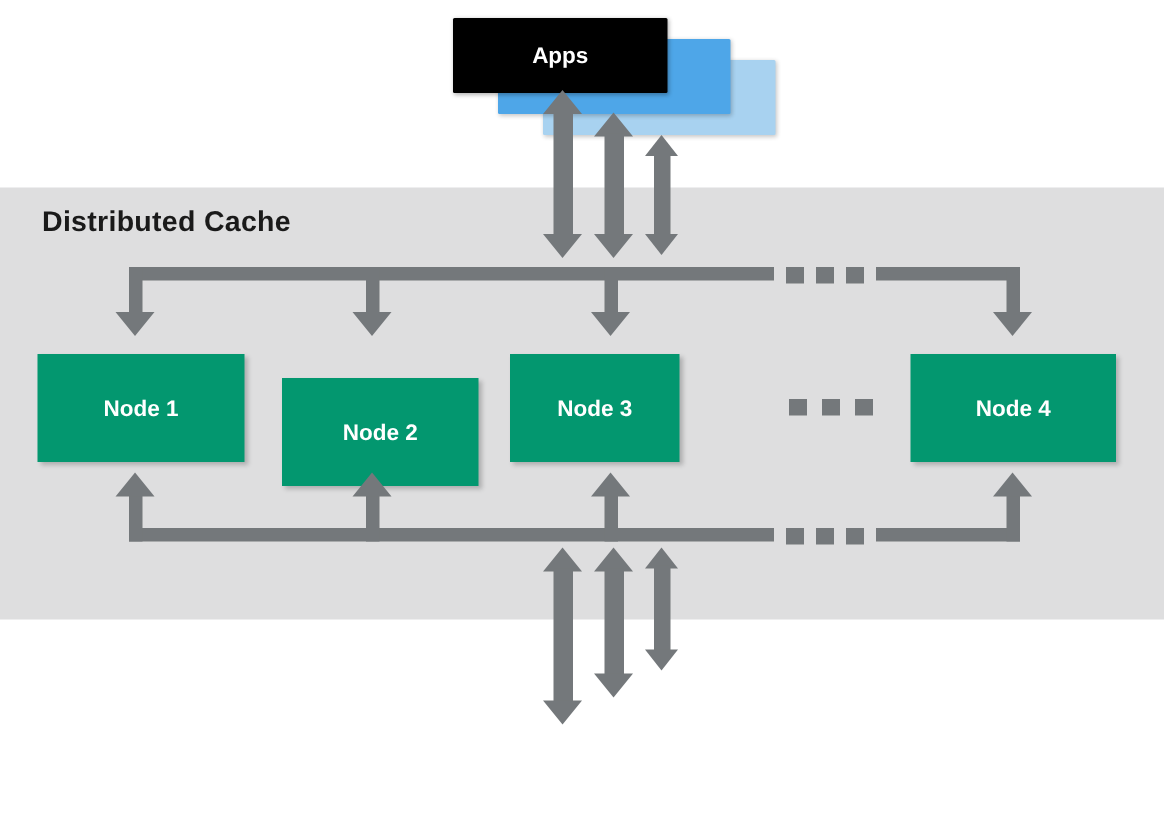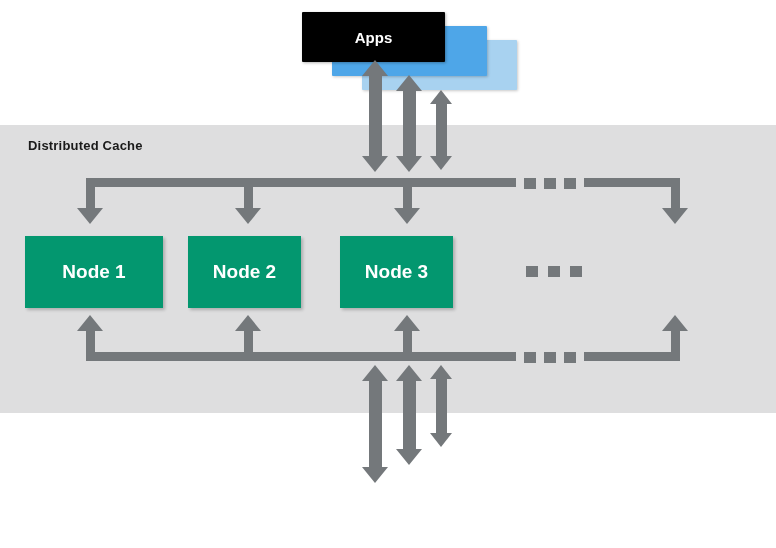--- a/index.html
+++ b/index.html
@@ -4,43 +4,43 @@
 <style>
   html,body{margin:0;padding:0;background:#ffffff;}
   body{width:776px;height:548px;overflow:hidden;
        font-family:"Liberation Sans","DejaVu Sans",sans-serif;}
   #stage{position:relative;width:776px;height:548px;background:#ffffff;}
 
   
   .cache-band{position:absolute;left:0;top:125px;width:776px;height:288px;
               background:#dededf;}
   .cache-title{position:absolute;left:28px;top:138px;
-               font-size:13px;font-weight:bold;color:#1a1a1a;
+               font-size:19px;font-weight:bold;color:#1a1a1a;
                letter-spacing:.2px;white-space:nowrap;}
 
   
   .apps-wrap{position:absolute;left:300px;top:12px;width:222px;height:78px;}
   .app-card{position:absolute;border-radius:1px;}
   .app-back{left:62px;top:28px;width:155px;height:50px;background:#a8d2f0;
             box-shadow:1px 1px 3px rgba(0,0,0,.22);}
   .app-mid{left:32px;top:14px;width:155px;height:50px;background:#4ea6e8;
            box-shadow:1px 1px 3px rgba(0,0,0,.22);}
   .app-front{left:2px;top:0px;width:143px;height:50px;background:#000000;
              box-shadow:1px 1px 3px rgba(0,0,0,.30);}
   .app-label{position:absolute;left:0;top:0;width:143px;height:50px;
              display:flex;align-items:center;justify-content:center;
              color:#ffffff;font-size:15px;font-weight:bold;}
 
   
   .node{position:absolute;top:236px;height:72px;background:#03976f;
         box-shadow:2px 2px 3px rgba(0,0,0,.22);
         display:flex;align-items:center;justify-content:center;
-        color:#ffffff;font-size:19px;font-weight:bold;}
+        color:#ffffff;font-size:15px;font-weight:bold;}
   .n1{left:25px;width:138px;}
-  .n2{left:188px;width:113px;}
+  .n2{left:188px;width:131px;margin-top:16px;}
   .n3{left:340px;width:113px;}
   .n4{left:607px;width:137px;}
 
   
   .bar{position:absolute;background:#74787b;}
   .sq{position:absolute;width:12px;height:11px;background:#74787b;}
   .tri{position:absolute;width:0;height:0;}
   .tri-down{border-left:13px solid transparent;border-right:13px solid transparent;
             border-top:16px solid #74787b;}
   .tri-up{border-left:13px solid transparent;border-right:13px solid transparent;
@@ -116,20 +116,21 @@
 
   <div class="bar" style="left:403px;top:178px;width:9px;height:32px;"></div>
   <div class="tri tri-down" style="left:394px;top:208px;"></div>
 
   <div class="bar" style="left:671px;top:178px;width:9px;height:32px;"></div>
   <div class="tri tri-down" style="left:662px;top:208px;"></div>
 
   <div class="node n1">Node 1</div>
   <div class="node n2">Node 2</div>
   <div class="node n3">Node 3</div>
+  <div class="node n4">Node 4</div>
 
   <div class="sq" style="left:526px;top:266px;"></div>
   <div class="sq" style="left:548px;top:266px;"></div>
   <div class="sq" style="left:570px;top:266px;"></div>
 
   <div class="bar" style="left:86px;top:352px;width:430px;height:9px;"></div>
   <div class="sq" style="left:524px;top:352px;"></div>
   <div class="sq" style="left:544px;top:352px;"></div>
   <div class="sq" style="left:564px;top:352px;"></div>
   <div class="bar" style="left:584px;top:352px;width:96px;height:9px;"></div>

